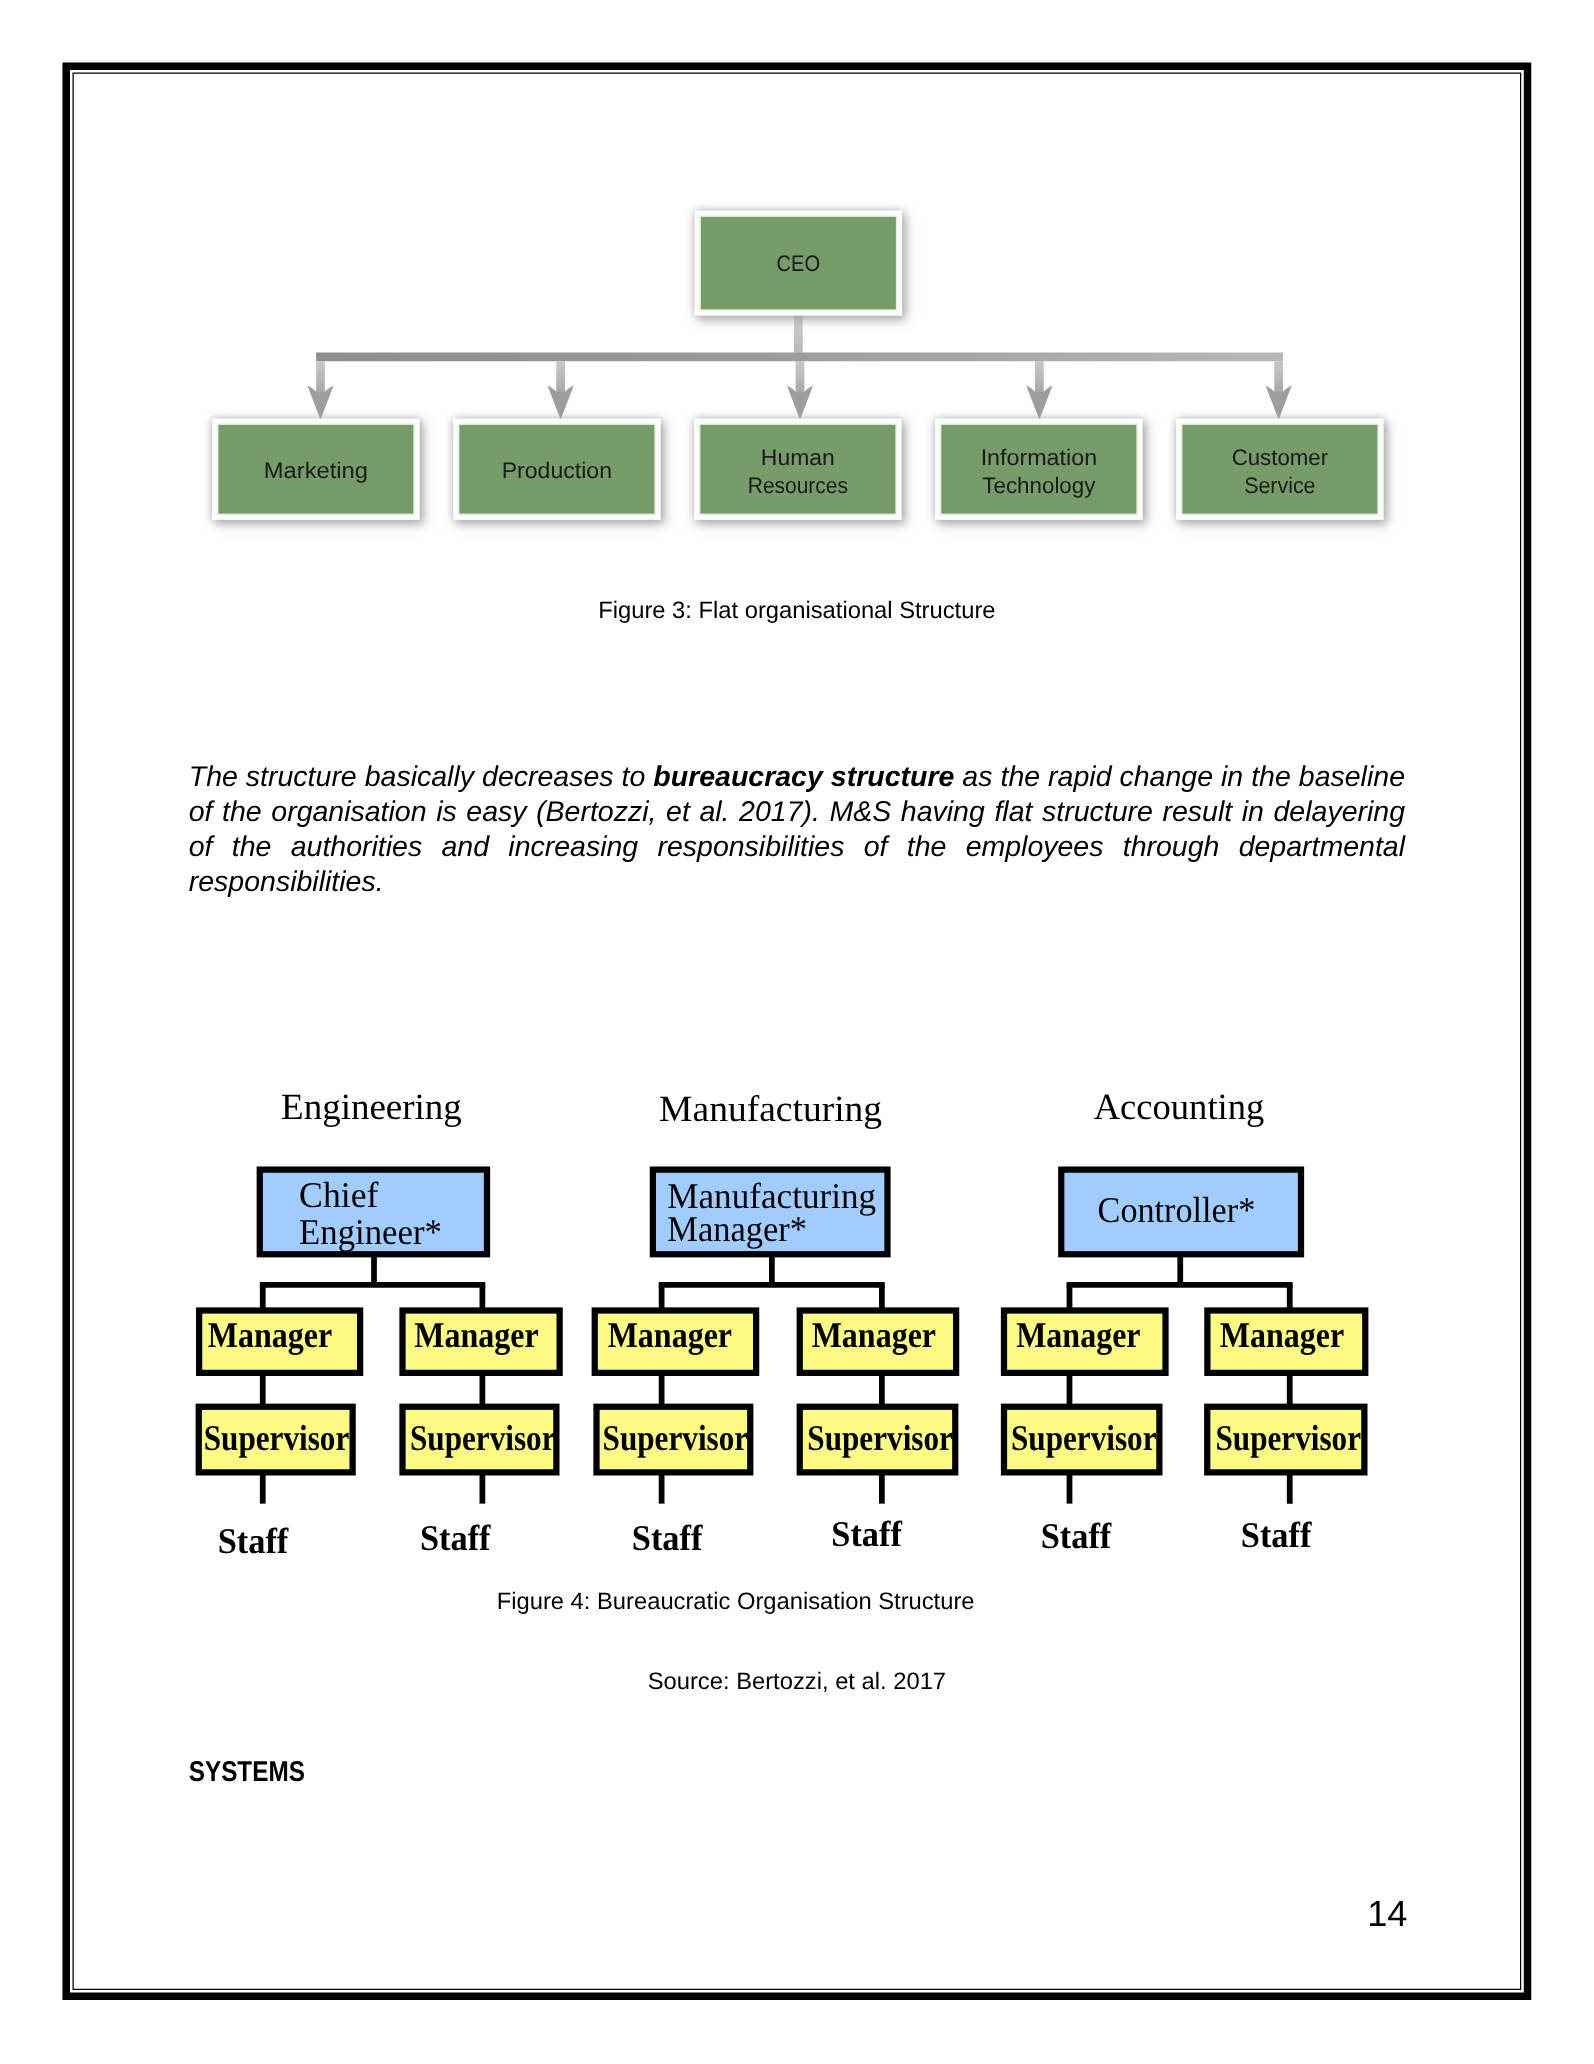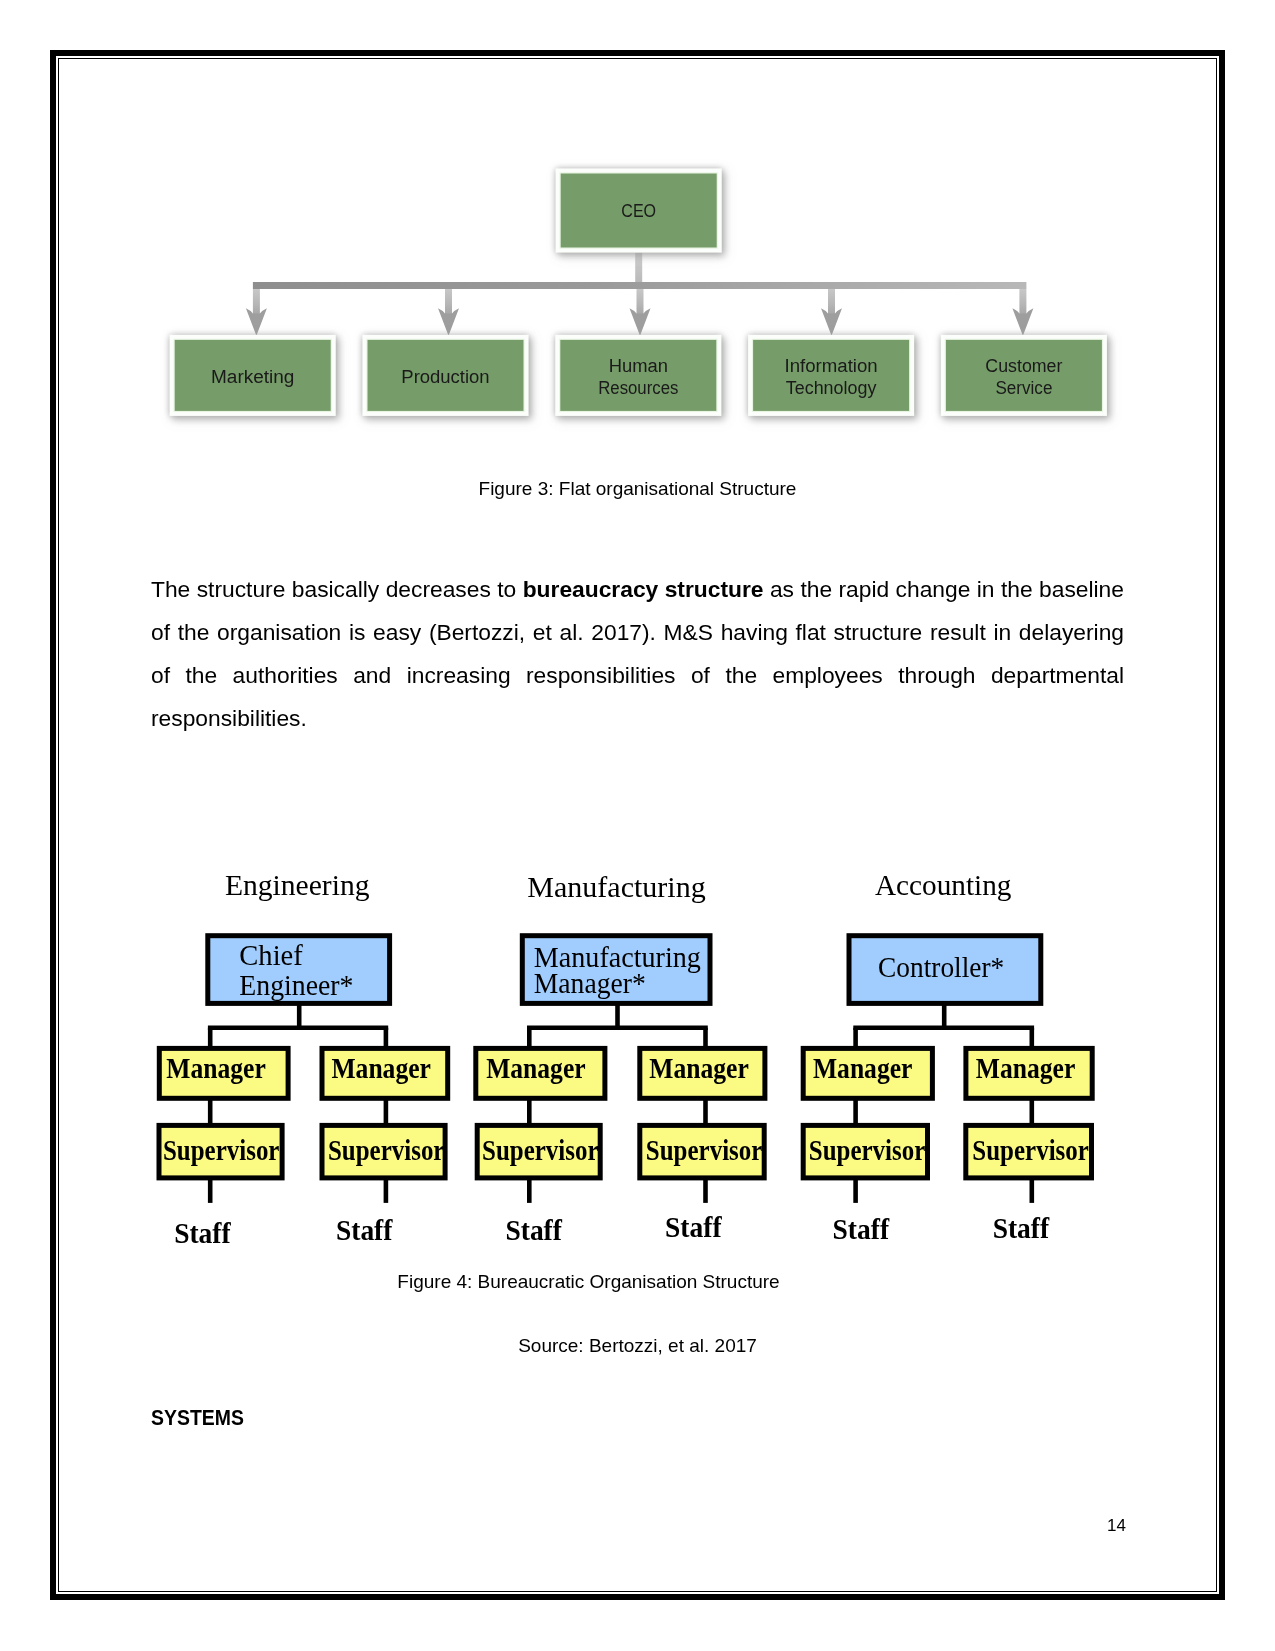--- a/index.html
+++ b/index.html
@@ -16,29 +16,29 @@
   #fig3 svg{display:block;}
   .f3label{font-family:"Liberation Sans",sans-serif;font-size:18px;fill:#1a1a1a;
            text-anchor:middle;}
   
   .cap{position:absolute;font-family:"Liberation Sans",sans-serif;font-size:19px;
        color:#000;text-align:center;white-space:nowrap;}
   #cap3    {left:0;  top:478px;  width:1275px;}
   #src3    {left:0;  top:543px;  width:1275px;}
   #cap4    {left:0;  top:1271px; width:1177px;}
   #src4    {left:0;  top:1335px; width:1275px;}
-  #para    {position:absolute;left:151px;top:568px;width:973px;
+  #para    {position:absolute;left:151px;top:607px;width:973px;
             font-family:"Liberation Sans",sans-serif;font-size:22.8px;color:#000;
-            text-align:justify;line-height:43px;}
+            text-align:justify;line-height:28px;font-style:italic;}
   #para b  {font-weight:bold;}
   #systems {position:absolute;left:151px;top:1404px;font-family:"Liberation Sans",sans-serif;
             font-size:22.9px;font-weight:bold;color:#000;white-space:nowrap;
             transform:scaleX(0.849);transform-origin:0 0;}
   #pageno  {position:absolute;left:0;top:1516px;width:1126px;text-align:right;
-            font-family:"Liberation Sans",sans-serif;font-size:17px;color:#000;}
+            font-family:"Liberation Sans",sans-serif;font-size:29px;color:#000;}
   
   #fig4{position:absolute;left:150px;top:830px;width:975px;height:410px;margin-top:32px;}
   #fig4 svg{display:block;}
   .f4title{font-family:"Liberation Serif",serif;font-size:29.6px;fill:#000;text-anchor:middle;}
   .f4node {font-family:"Liberation Serif",serif;font-size:29px;font-weight:bold;fill:#000;
            text-anchor:middle;}
   .f4head {font-family:"Liberation Serif",serif;font-size:29px;fill:#000;}
   .f4staff{font-family:"Liberation Serif",serif;font-size:29px;font-weight:bold;fill:#000;
            text-anchor:middle;}
 </style>

